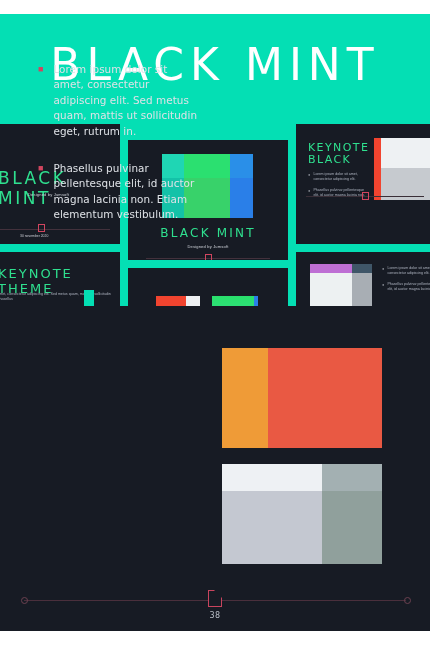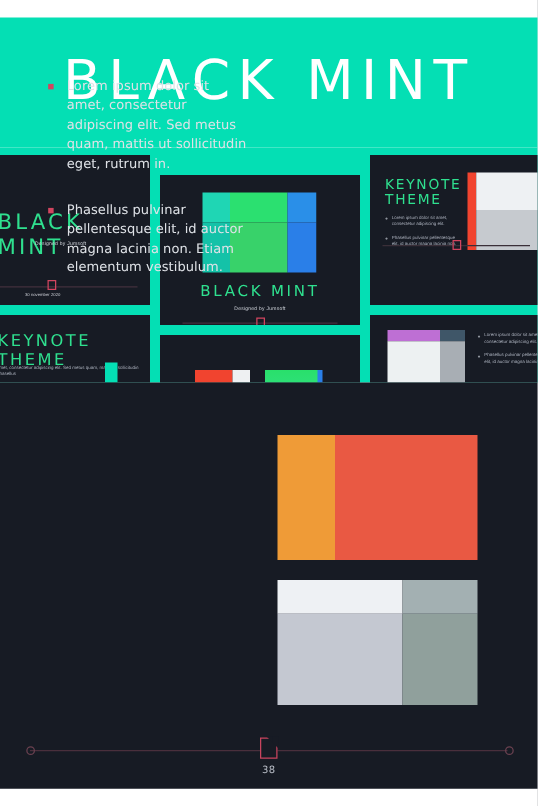--- a/index.html
+++ b/index.html
@@ -145,21 +145,21 @@
 
     <div class="slide s-cb">
       <div class="cb-a"></div>
       <div class="cb-b"></div>
       <div class="cb-c"></div>
       <div class="cb-d"></div>
     </div>
 
     <div class="slide s-tr">
       <div class="t-title tr-title" style="white-space:pre-line;">KEYNOTE
-THEME</div>
+BLACK</div>
       <div class="tr-list">
         <div class="bullet-row">
           <span class="dot">●</span>
           <span class="t-body">Lorem ipsum dolor sit amet, consectetur adipiscing elit.</span>
         </div>
         <div class="bullet-row">
           <span class="dot">●</span>
           <span class="t-body">Phasellus pulvinar pellentesque elit, id auctor magna lacinia non.</span>
         </div>
       </div>

